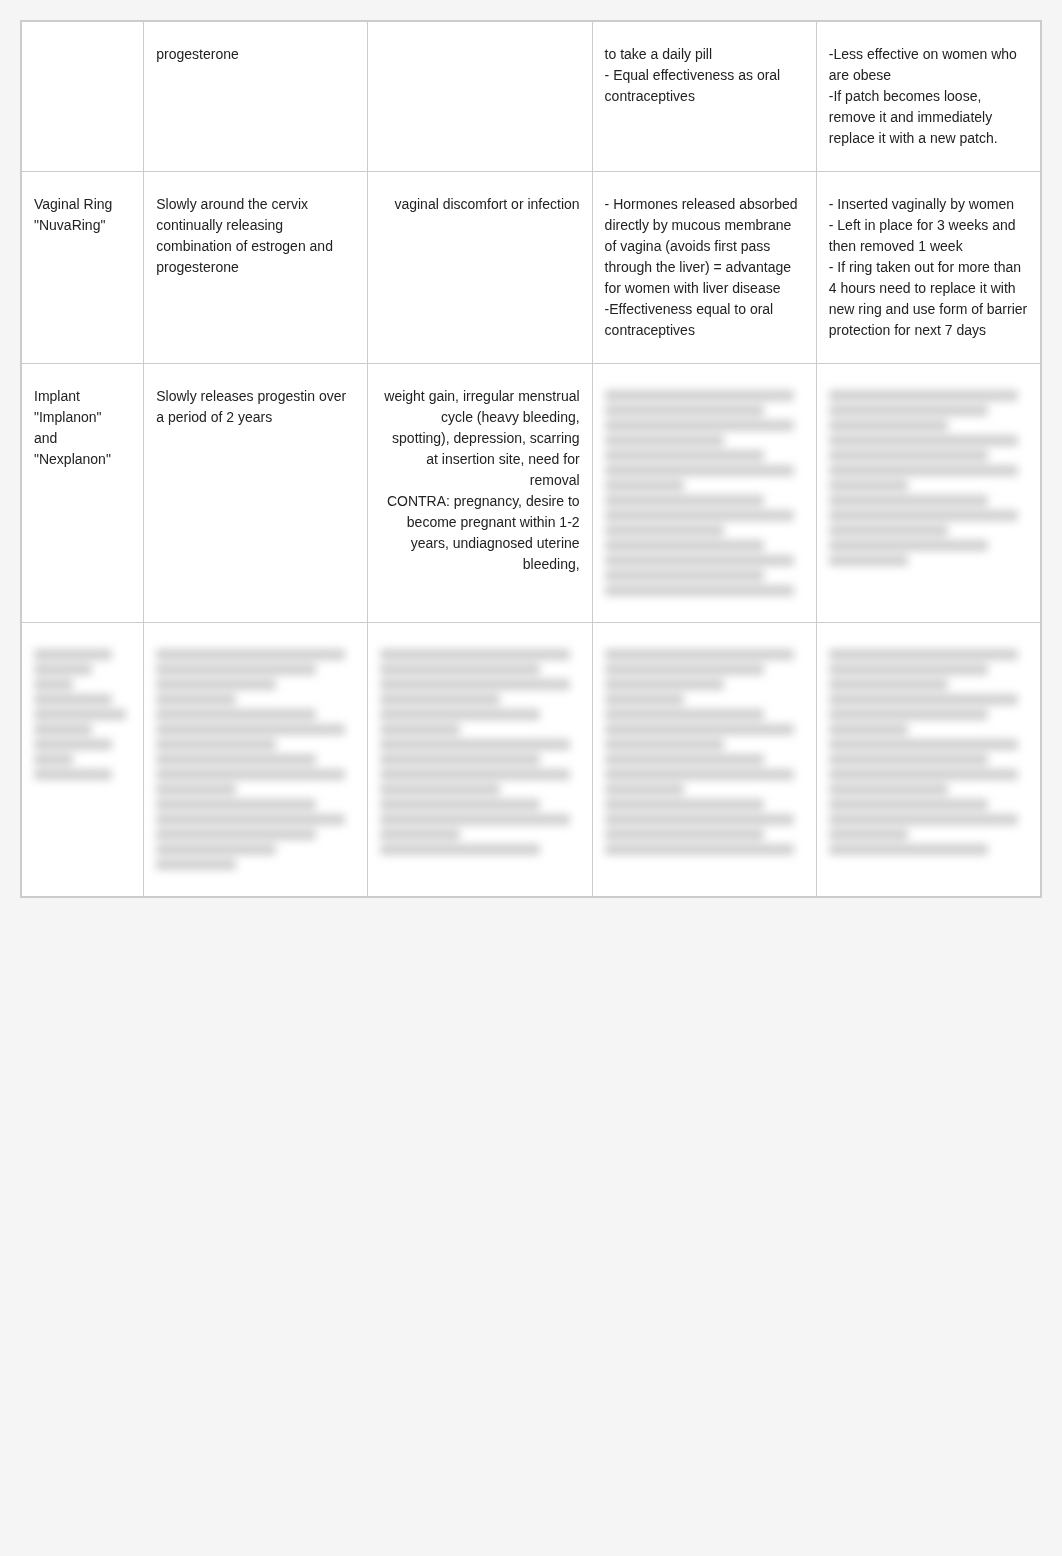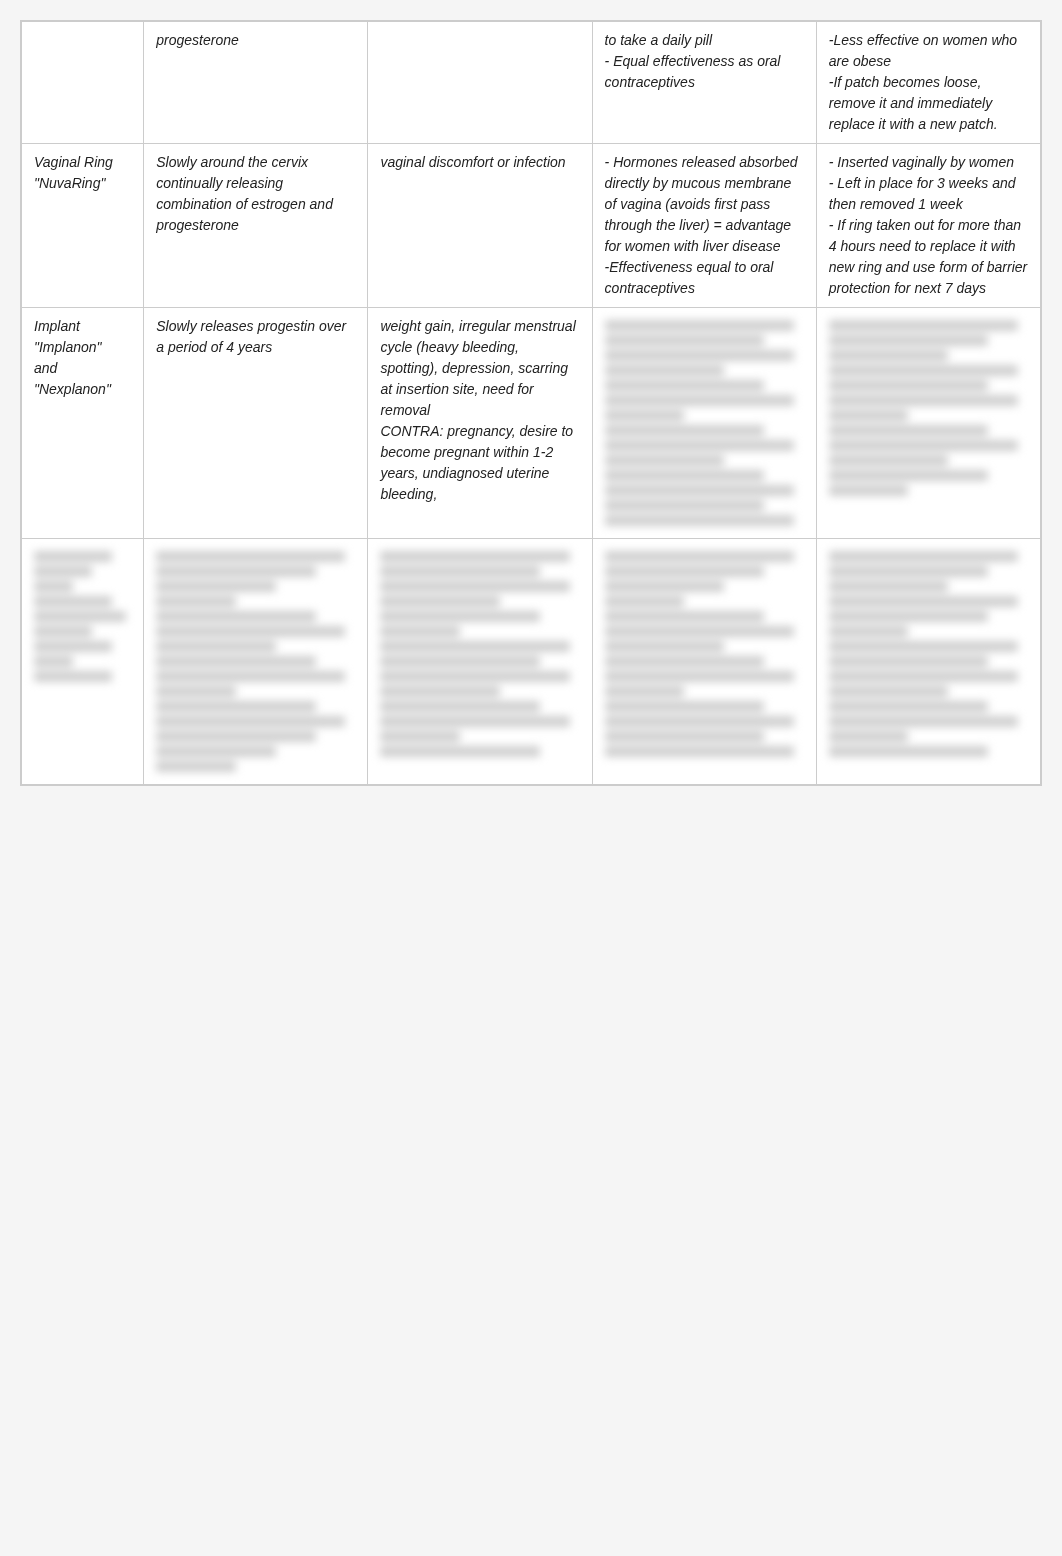--- a/index.html
+++ b/index.html
@@ -13,28 +13,27 @@
     .table-container {
       background: #fff;
       border: 1px solid #ccc;
     }
     table {
       width: 100%;
       border-collapse: collapse;
     }
     td {
       border: 1px solid #ccc;
-      padding: 8px 12px;
+      padding: 22px 12px;
       vertical-align: top;
       line-height: 1.5;
-      font-style: italic;
     }
     .col-name { width: 12%; }
     .col-mech { width: 22%; }
-    .col-se   { width: 22%; }
+    .col-se   { width: 22%; text-align: right; }
     .col-adv  { width: 22%; }
     .col-notes{ width: 22%; }
 
     .blurred {
       filter: blur(4px);
       color: #888;
       user-select: none;
     }
 
     
@@ -88,21 +87,21 @@
         <td class="col-notes">
           <span>- Inserted vaginally by women<br>- Left in place for 3 weeks and then removed 1 week<br>- If ring taken out for more than 4 hours need to replace it with new ring and use form of barrier protection for next 7 days</span>
         </td>
       </tr>
 
       <tr>
         <td class="col-name">
           <span>Implant<br>"Implanon"<br>and<br>"Nexplanon"</span>
         </td>
         <td class="col-mech">
-          <span>Slowly releases progestin over a period of 4 years</span>
+          <span>Slowly releases progestin over a period of 2 years</span>
         </td>
         <td class="col-se">
           <span>weight gain, irregular menstrual cycle (heavy bleeding, spotting), depression, scarring at insertion site, need for removal<br>CONTRA: pregnancy, desire to become pregnant within 1-2 years, undiagnosed uterine bleeding,</span>
         </td>
         <td class="col-adv">
           <span class="blurred">
             <span class="blur-line long"></span>
             <span class="blur-line medium"></span>
             <span class="blur-line long"></span>
             <span class="blur-line short"></span>

